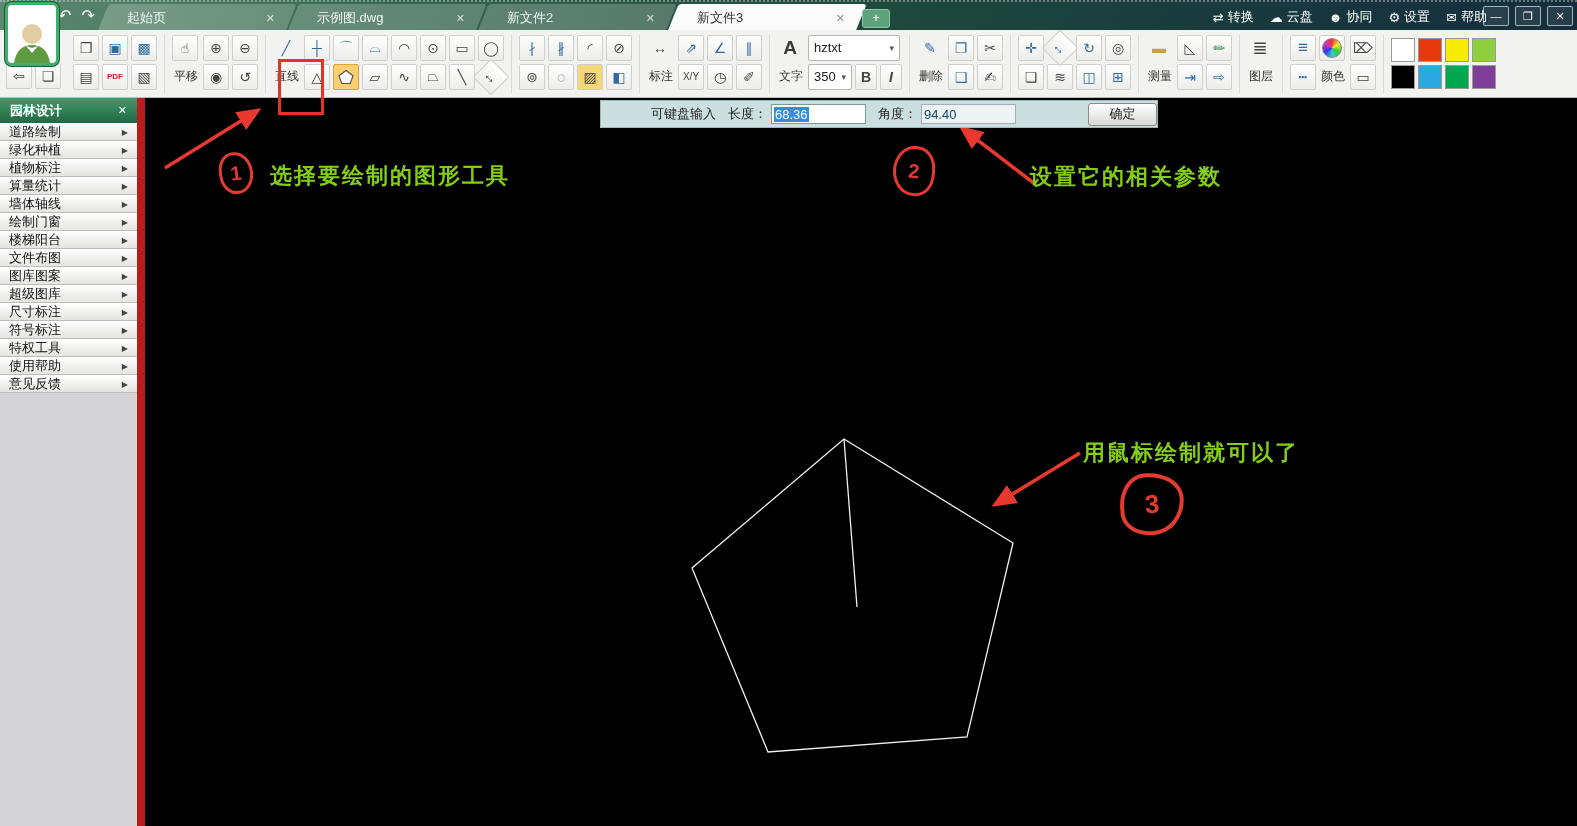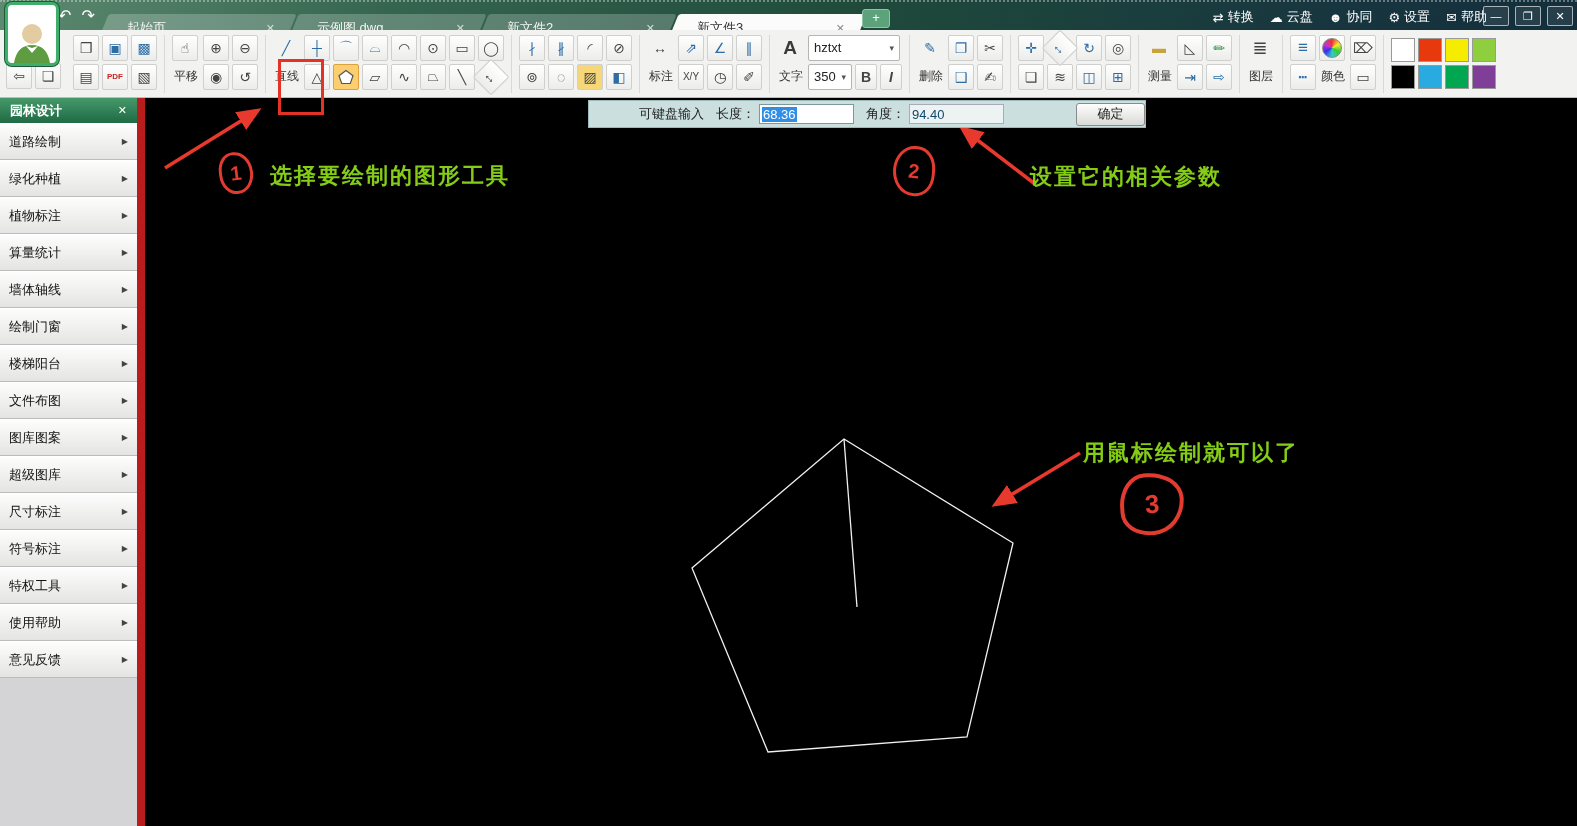--- a/index.html
+++ b/index.html
@@ -5,21 +5,21 @@
   html,body{margin:0;padding:0;background:#222;}
   #app{position:relative;width:1577px;height:826px;overflow:hidden;
        font-family:"Liberation Sans","DejaVu Sans",sans-serif;background:#000;}
 
   
   #titlebar{position:absolute;left:0;top:0;width:1577px;height:30px;
     background:linear-gradient(105deg,#5d8a70 0%,#35654f 25%,#1f4a3b 55%,#17353f 85%,#142e3c 100%);
     border-top:2px dotted rgba(255,255,255,.35);box-sizing:border-box;}
   .nav-arrows{position:absolute;left:58px;top:4px;display:flex;gap:10px;color:#fff;font-size:16px;}
   .nav-arrows span{cursor:pointer;}
-  #tabs{position:absolute;left:103px;top:12px;height:28px;display:flex;}
+  #tabs{position:absolute;left:103px;top:2px;height:28px;display:flex;}
   .tab{position:relative;width:188px;height:28px;margin-right:2px;}
   .tab .tab-bg{position:absolute;inset:0;background:rgba(255,255,255,.22);transform:skewX(-22deg);
     border-radius:3px 3px 0 0;}
   .tab.active .tab-bg{background:#fbfbfb;}
   .tab .tab-inner{position:absolute;inset:0;display:flex;align-items:center;justify-content:space-between;
     padding:0 16px 0 24px;color:#f2f6f3;font-size:13px;}
   .tab.active .tab-inner{color:#333;}
   .tab-close{font-size:11px;color:#e8eee9;opacity:.85;cursor:pointer;}
   .tab.active .tab-close{color:#777;}
   #new-tab{position:absolute;left:862px;top:7px;width:26px;height:17px;background:#5ca37c;
@@ -63,31 +63,31 @@
     background:conic-gradient(#e33,#ee3,#3c3,#3cc,#33e,#c3c,#e33);border:1px solid #888;}
   #palette{display:grid;grid-template-columns:repeat(4,24px);grid-auto-rows:24px;gap:3px;padding-top:3px;}
   .swatch{border:1px solid #9a9a98;box-sizing:border-box;cursor:pointer;}
 
   
   #sidebar{position:absolute;left:0;top:98px;width:145px;height:728px;background:#d4d4d6;
     border-right:8px solid #b91c1c;box-sizing:border-box;}
   #sb-header{height:25px;background:linear-gradient(#46996a,#1e6a44);color:#fff;font-size:13px;
     font-weight:bold;display:flex;align-items:center;justify-content:space-between;padding:0 10px;}
   #sb-close{font-size:11px;cursor:pointer;font-weight:bold;}
-  .sb-item{height:37px;background:linear-gradient(#fdfdfd,#e4e4e2);border-bottom:1px solid #bcbcba;
+  .sb-item{height:18px;background:linear-gradient(#fdfdfd,#e4e4e2);border-bottom:1px solid #bcbcba;
     border-top:1px solid #fff;display:flex;align-items:center;justify-content:space-between;
     padding:0 9px;font-size:13px;color:#111;cursor:pointer;box-sizing:border-box;}
   .sb-arrow{font-size:8px;color:#444;}
 
   
   #canvas{position:absolute;left:145px;top:98px;width:1432px;height:728px;background:#000;}
   #draw-svg{position:absolute;left:145px;top:98px;z-index:10;pointer-events:none;}
 
   
-  #param-bar{position:absolute;left:588px;top:100px;width:558px;height:28px;background:#cbdfdf;
+  #param-bar{position:absolute;left:600px;top:100px;width:558px;height:28px;background:#cbdfdf;
     border:1px solid #9cb9b9;box-sizing:border-box;display:flex;align-items:center;z-index:20;
     font-size:13px;color:#222;padding-left:50px;}
   #param-bar .plabel{margin-right:4px;white-space:nowrap;}
   .pinput{width:96px;height:20px;background:#fff;border:1px solid #7d9a9a;box-sizing:border-box;
     display:flex;align-items:center;padding:0 2px;font-size:13px;}
   .pinput .sel{background:#308ee6;color:#fff;padding:0 1px;}
   .pinput.disabled{background:#edf2f2;color:#0c4a6e;border-color:#aab;}
   #ok-btn{margin-left:72px;width:68px;height:21px;background:linear-gradient(#fefefe,#d9d9d7);
     border:1px solid #8a8a88;border-radius:3px;font-size:13px;color:#222;display:flex;
     align-items:center;justify-content:center;cursor:pointer;}

